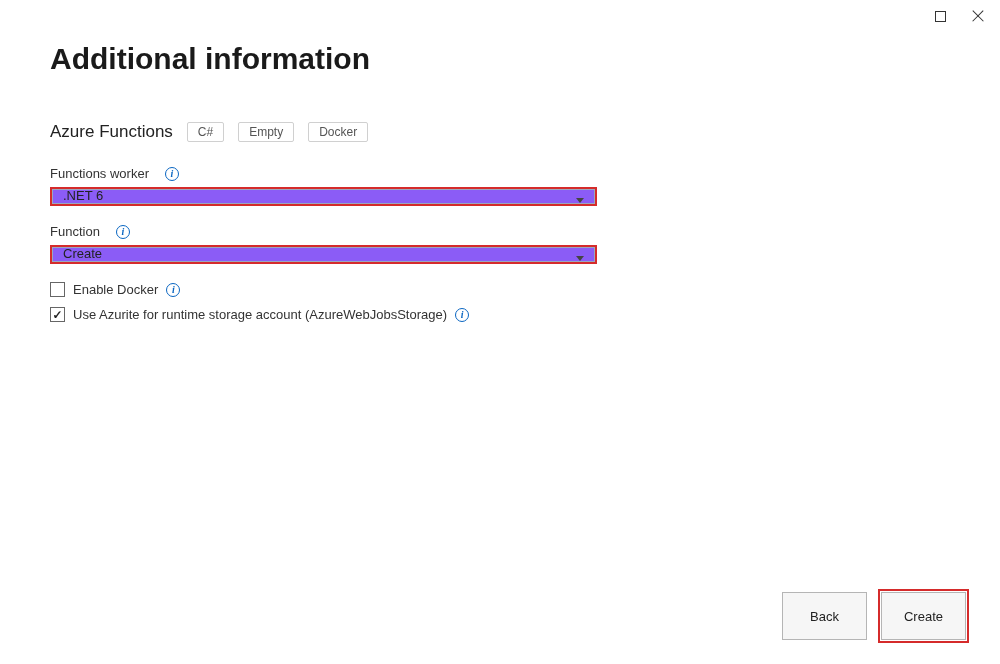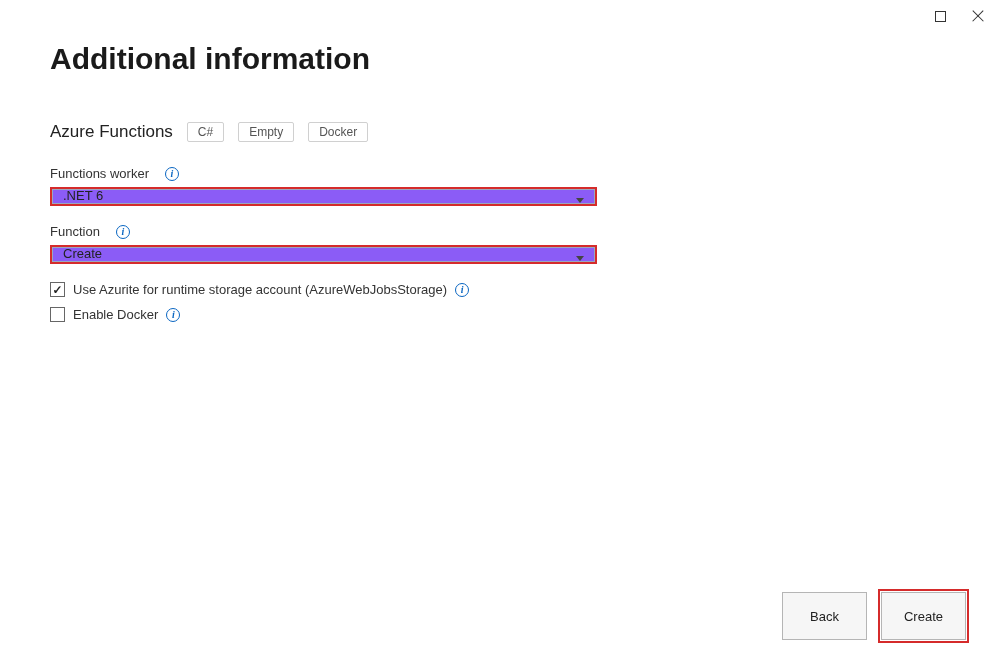--- a/index.html
+++ b/index.html
@@ -157,27 +157,27 @@
     <span class="info-icon"></span>
   </div>
   <div class="select-wrap">
     <div class="select">
       <span>Create</span>
       <span class="caret"></span>
     </div>
   </div>
 
   <div class="checkbox-row">
-    <span class="chk checked"></span>
-    <span>Use Azurite for runtime storage account (AzureWebJobsStorage)</span>
+    <span class="chk"></span>
+    <span>Enable Docker</span>
     <span class="info-icon"></span>
   </div>
   <div class="checkbox-row">
-    <span class="chk"></span>
-    <span>Enable Docker</span>
+    <span class="chk checked"></span>
+    <span>Use Azurite for runtime storage account (AzureWebJobsStorage)</span>
     <span class="info-icon"></span>
   </div>
 </div>
 
 <div class="footer">
   <div class="btn">Back</div>
   <div class="btn primary-highlight">Create</div>
 </div>
 
 </body></html>

